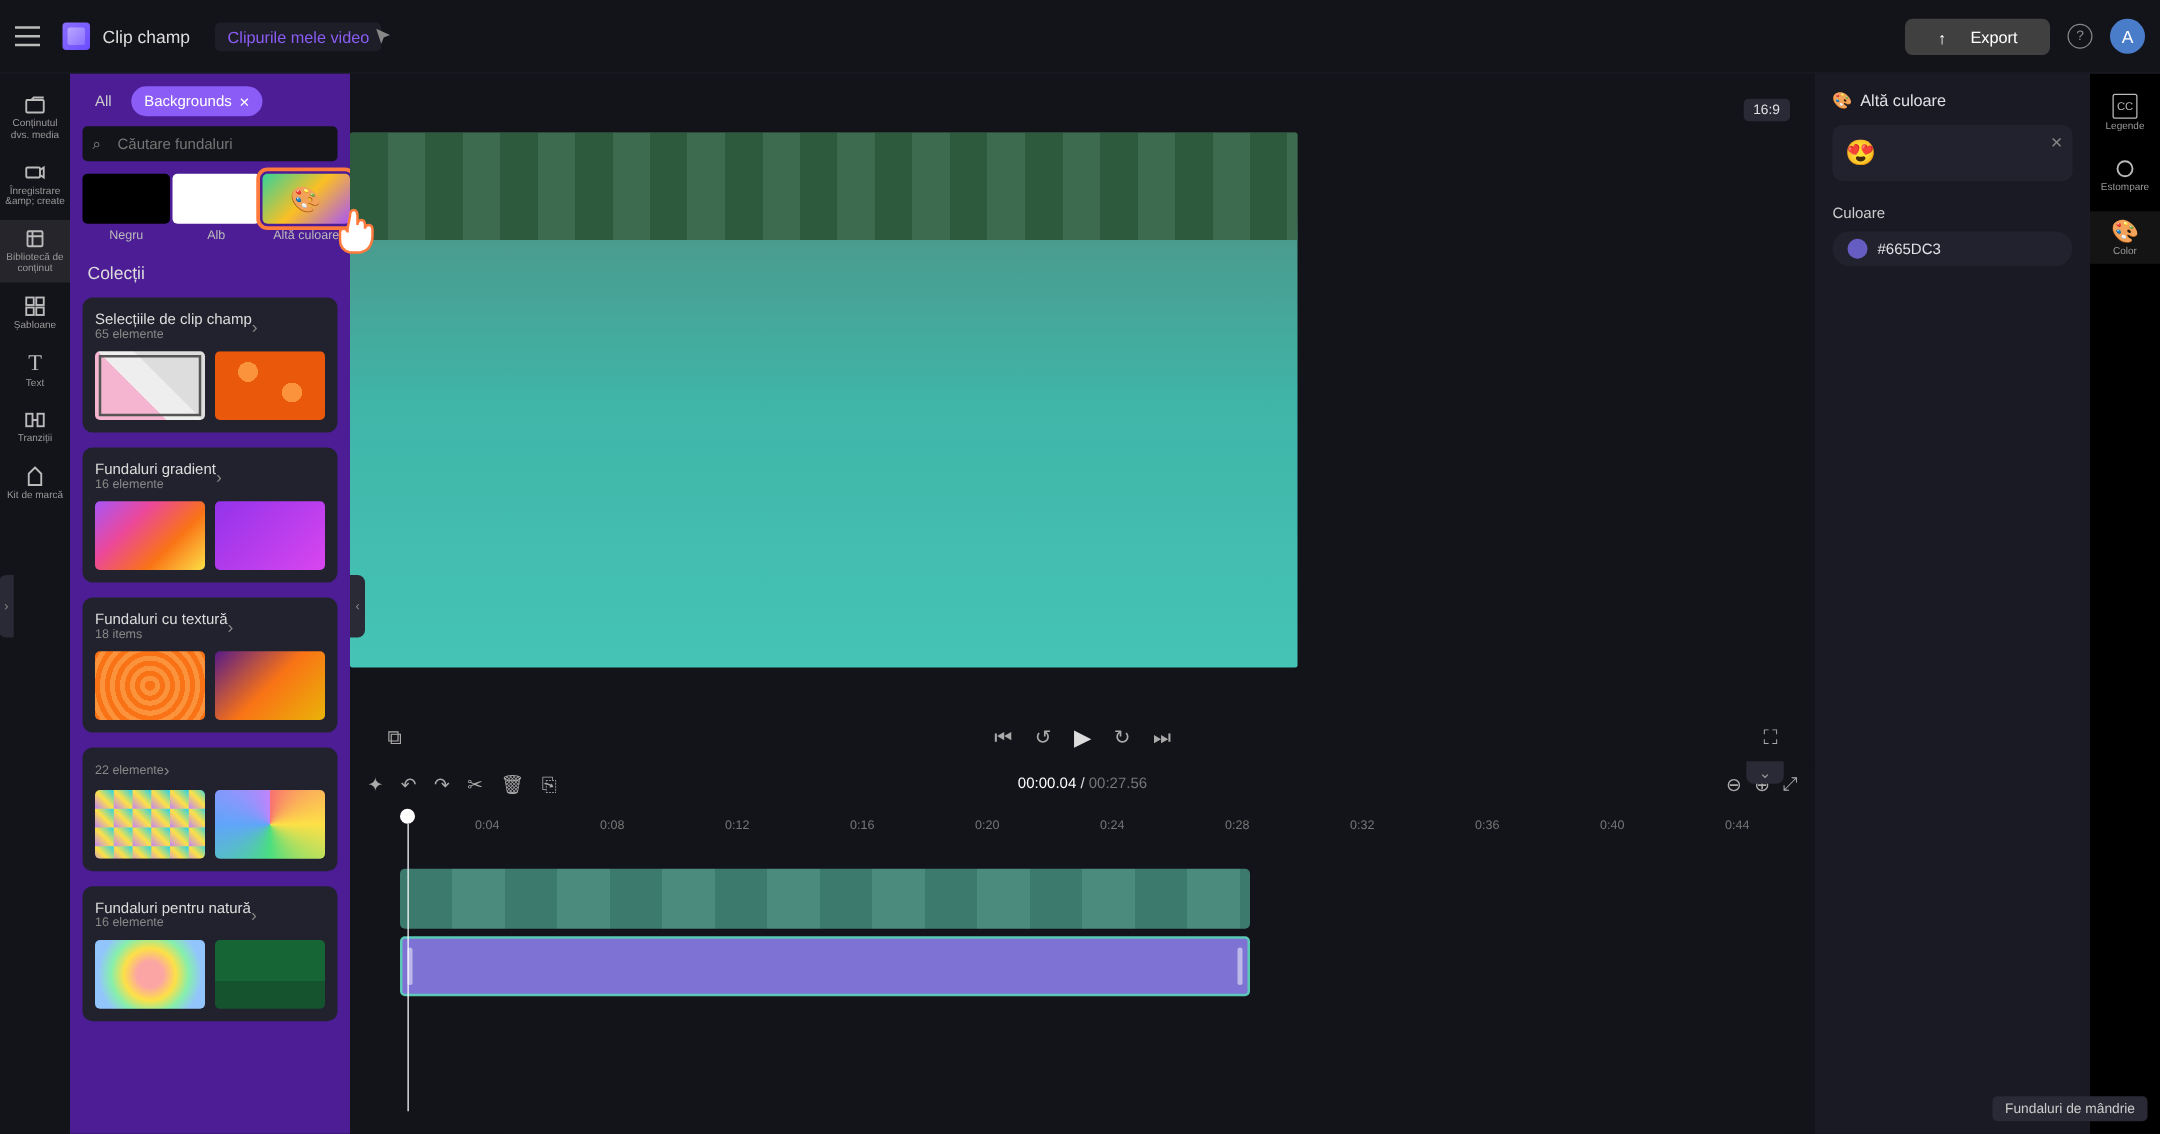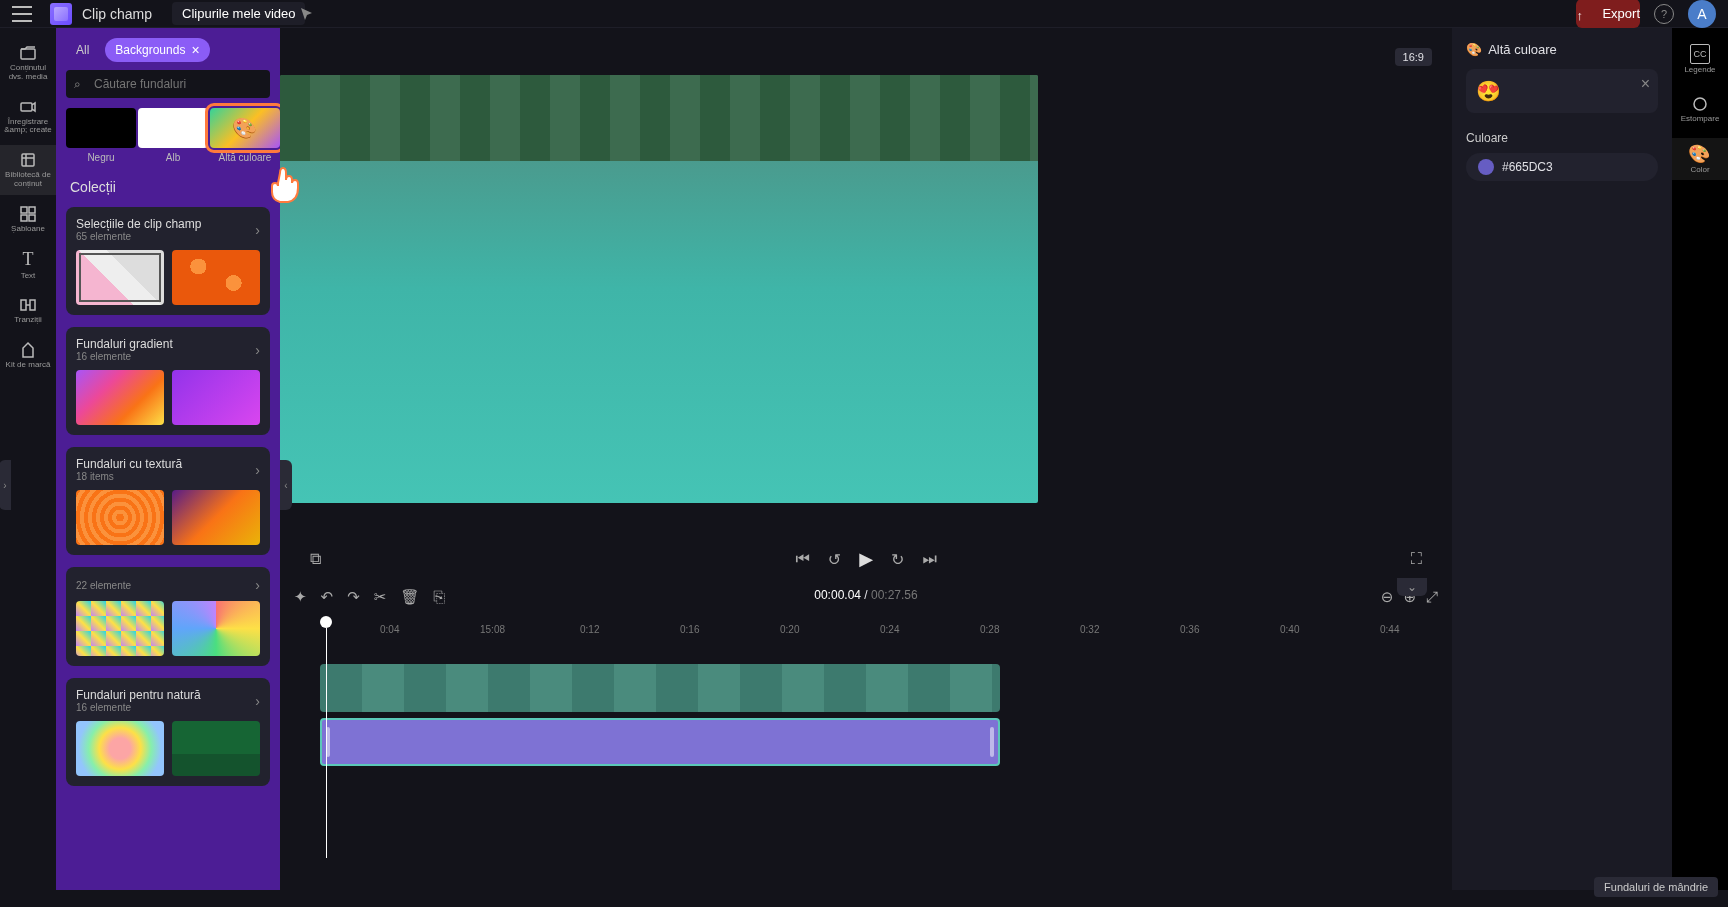--- a/index.html
+++ b/index.html
@@ -1,25 +1,25 @@
 <!DOCTYPE html>
 <html><head>
 <meta charset="utf-8">
 <style>
 *{box-sizing:border-box;margin:0;padding:0;font-family:-apple-system,BlinkMacSystemFont,'Segoe UI',sans-serif}
 body{background:#13131a;color:#e0e0e5;font-size:12px;width:1728px;height:907px;overflow:hidden;position:relative}
-.topbar{height:28px;display:flex;align-items:center;padding:0 12px;background:#13131a;border-bottom:1px solid #1e1e28}
+.topbar{height:59px;display:flex;align-items:center;padding:0 12px;background:#13131a;border-bottom:1px solid #1e1e28}
 .hamburger{width:20px;height:16px;display:flex;flex-direction:column;justify-content:space-between;cursor:pointer;margin-right:18px}
 .hamburger span{height:2px;background:#bbb;width:100%}
 .logo-icon{width:22px;height:22px;background:linear-gradient(135deg,#8a6fff,#6b4cff);border-radius:3px;margin-right:10px;position:relative}
 .logo-icon::after{content:'';position:absolute;top:4px;left:4px;right:4px;bottom:4px;background:linear-gradient(135deg,#b9a8ff,#8a6fff);border-radius:2px}
 .app-name{font-size:14px;color:#ddd;margin-right:20px}
-.project-name{font-size:13px;color:#ffffff;background:#1e1e28;padding:4px 10px;border-radius:4px}
+.project-name{font-size:13px;color:#8b5cf6;background:#1e1e28;padding:4px 10px;border-radius:4px}
 .topbar-right{margin-left:auto;display:flex;align-items:center;gap:14px}
-.export-btn{background:#7f1d1d;color:#fff;padding:7px 0;border-radius:6px;display:flex;align-items:center;gap:14px;font-size:13px;cursor:pointer}
+.export-btn{background:#404040;color:#fff;padding:7px 26px;border-radius:6px;display:flex;align-items:center;gap:14px;font-size:13px;cursor:pointer}
 .help-icon{width:20px;height:20px;border:1.5px solid #888;border-radius:50%;display:flex;align-items:center;justify-content:center;color:#888;font-size:11px;cursor:pointer}
 .avatar{width:28px;height:28px;border-radius:50%;background:#4a7dc9;display:flex;align-items:center;justify-content:center;color:#fff;font-size:14px;cursor:pointer}
 .main-layout{display:flex;height:calc(907px - 45px)}
 .left-nav{width:56px;background:#13131a;display:flex;flex-direction:column;align-items:center;padding-top:10px;gap:4px}
 .nav-item{display:flex;flex-direction:column;align-items:center;gap:2px;padding:6px 2px;cursor:pointer;width:100%;text-align:center}
 .nav-item.active{background:rgba(255,255,255,.08)}
 .nav-icon{width:20px;height:20px;display:flex;align-items:center;justify-content:center;font-size:18px;color:#bbb}
 .nav-label{font-size:8px;color:#999;line-height:1.1}
 .content-panel{width:224px;background:#4c1d95;display:flex;flex-direction:column;overflow-y:auto;position:relative}
 .content-panel::-webkit-scrollbar{width:6px}
@@ -35,21 +35,21 @@
 .tile-wrap{display:flex;flex-direction:column;align-items:center;gap:4px;width:70px}
 .color-tile{width:70px;height:40px;border-radius:4px;cursor:pointer;display:flex;align-items:center;justify-content:center;font-size:20px;color:#fff}
 .tile-black{background:#000}
 .tile-white{background:#fff}
 .tile-color{background:linear-gradient(135deg,#34d399,#fbbf24,#a855f7);position:relative}
 .tile-color.highlighted{outline:3px solid #ff7a3d;outline-offset:2px}
 .tile-label{font-size:10px;color:#bbb}
 .pointer-cursor{position:absolute;width:50px;height:50px;top:158px;left:260px;z-index:10}
 .section-title{font-size:14px;color:#ddd;padding:10px 14px 6px}
 .collection-card{background:#22222e;margin:6px 10px;border-radius:8px;padding:10px}
-.collection-header{display:flex;justify-content:space-between;align-items:center;margin-bottom:8px}
+.collection-header{display:flex;justify-content:flex-start;align-items:center;margin-bottom:8px}
 .collection-name{font-size:12px;color:#ddd}
 .collection-count{font-size:10px;color:#888}
 .chevron{color:#888;font-size:14px;cursor:pointer}
 .thumbs{display:flex;gap:8px}
 .thumb{width:90px;height:55px;border-radius:4px}
 .th-comic{background:linear-gradient(45deg,#f5b5d0 40%,#eee 40%,#eee 60%,#ddd 60%);position:relative}
 .th-comic::after{content:'';position:absolute;inset:3px;border:2px solid #555}
 .th-sun{background:#ea580c;position:relative;background-image:radial-gradient(circle at 30% 30%,#fb923c 8px,transparent 8px),radial-gradient(circle at 70% 60%,#fb923c 8px,transparent 8px)}
 .th-grad1{background:linear-gradient(135deg,#a855f7,#ec4899,#f97316,#fde047)}
 .th-grad2{background:linear-gradient(135deg,#9333ea,#d946ef)}
@@ -316,21 +316,21 @@
         </div>
         <div class="tl-zoom">
           <span class="tl-icon">⊖</span>
           <span class="tl-icon">⊕</span>
           <span class="tl-icon">⤢</span>
         </div>
       </div>
       <div class="timeline-ruler">
         <div class="playhead"></div>
         <span class="ruler-mark" style="left:100px">0:04</span>
-        <span class="ruler-mark" style="left:200px">15:08</span>
+        <span class="ruler-mark" style="left:200px">0:08</span>
         <span class="ruler-mark" style="left:300px">0:12</span>
         <span class="ruler-mark" style="left:400px">0:16</span>
         <span class="ruler-mark" style="left:500px">0:20</span>
         <span class="ruler-mark" style="left:600px">0:24</span>
         <span class="ruler-mark" style="left:700px">0:28</span>
         <span class="ruler-mark" style="left:800px">0:32</span>
         <span class="ruler-mark" style="left:900px">0:36</span>
         <span class="ruler-mark" style="left:1000px">0:40</span>
         <span class="ruler-mark" style="left:1100px">0:44</span>
       </div>

